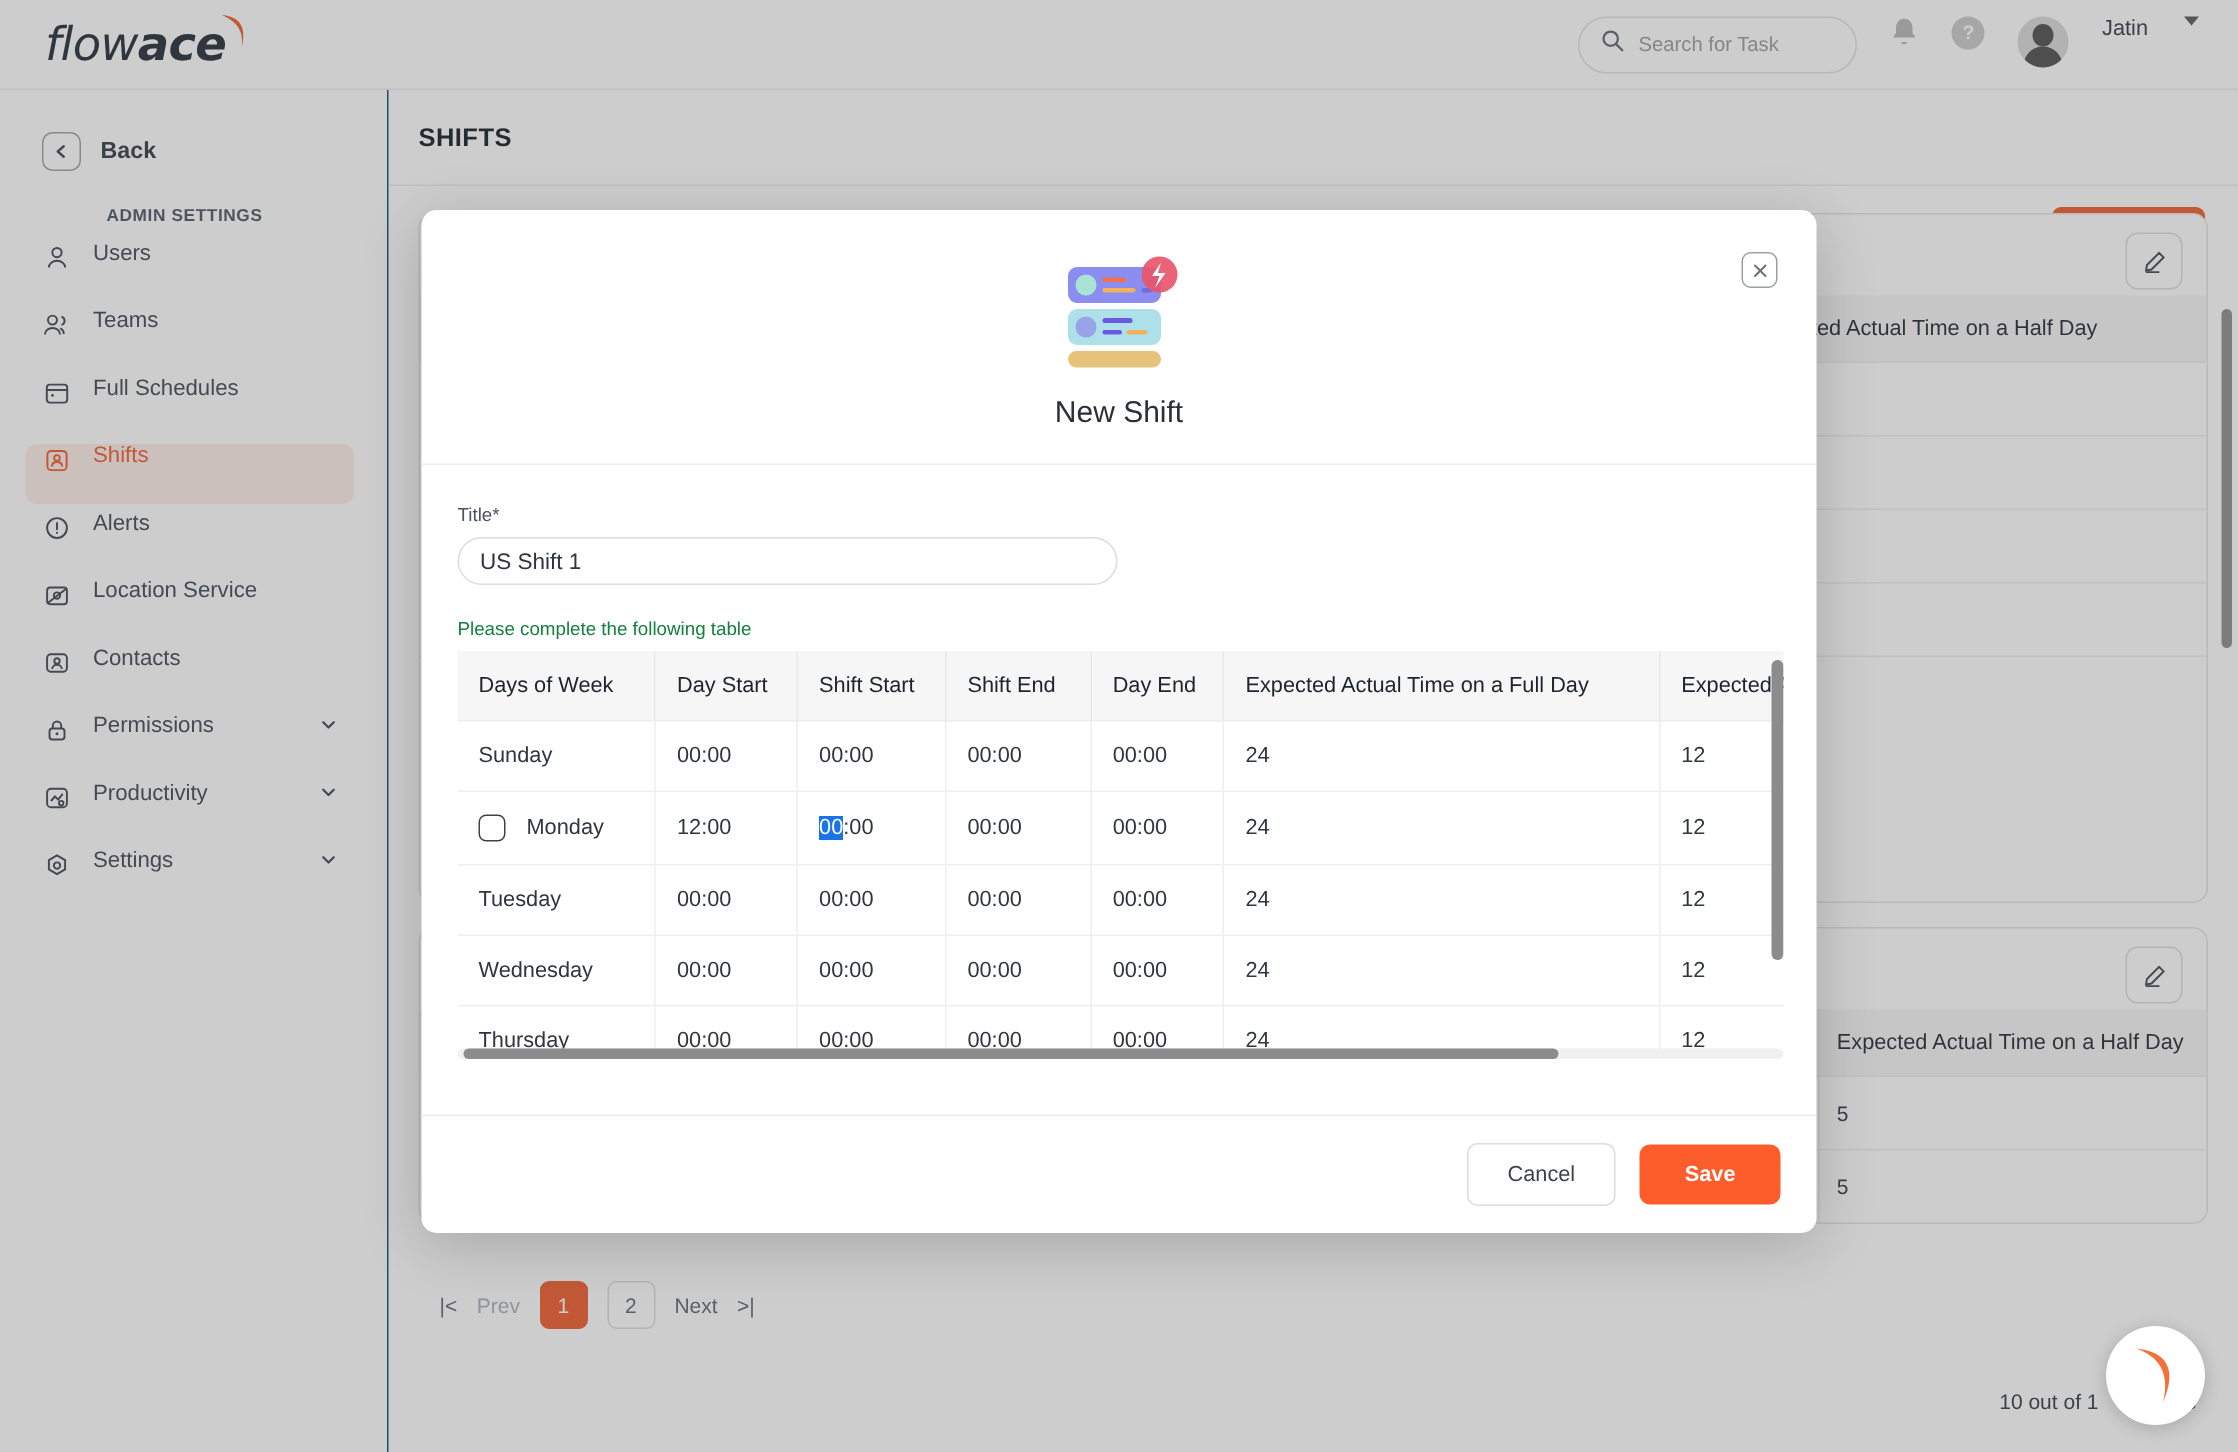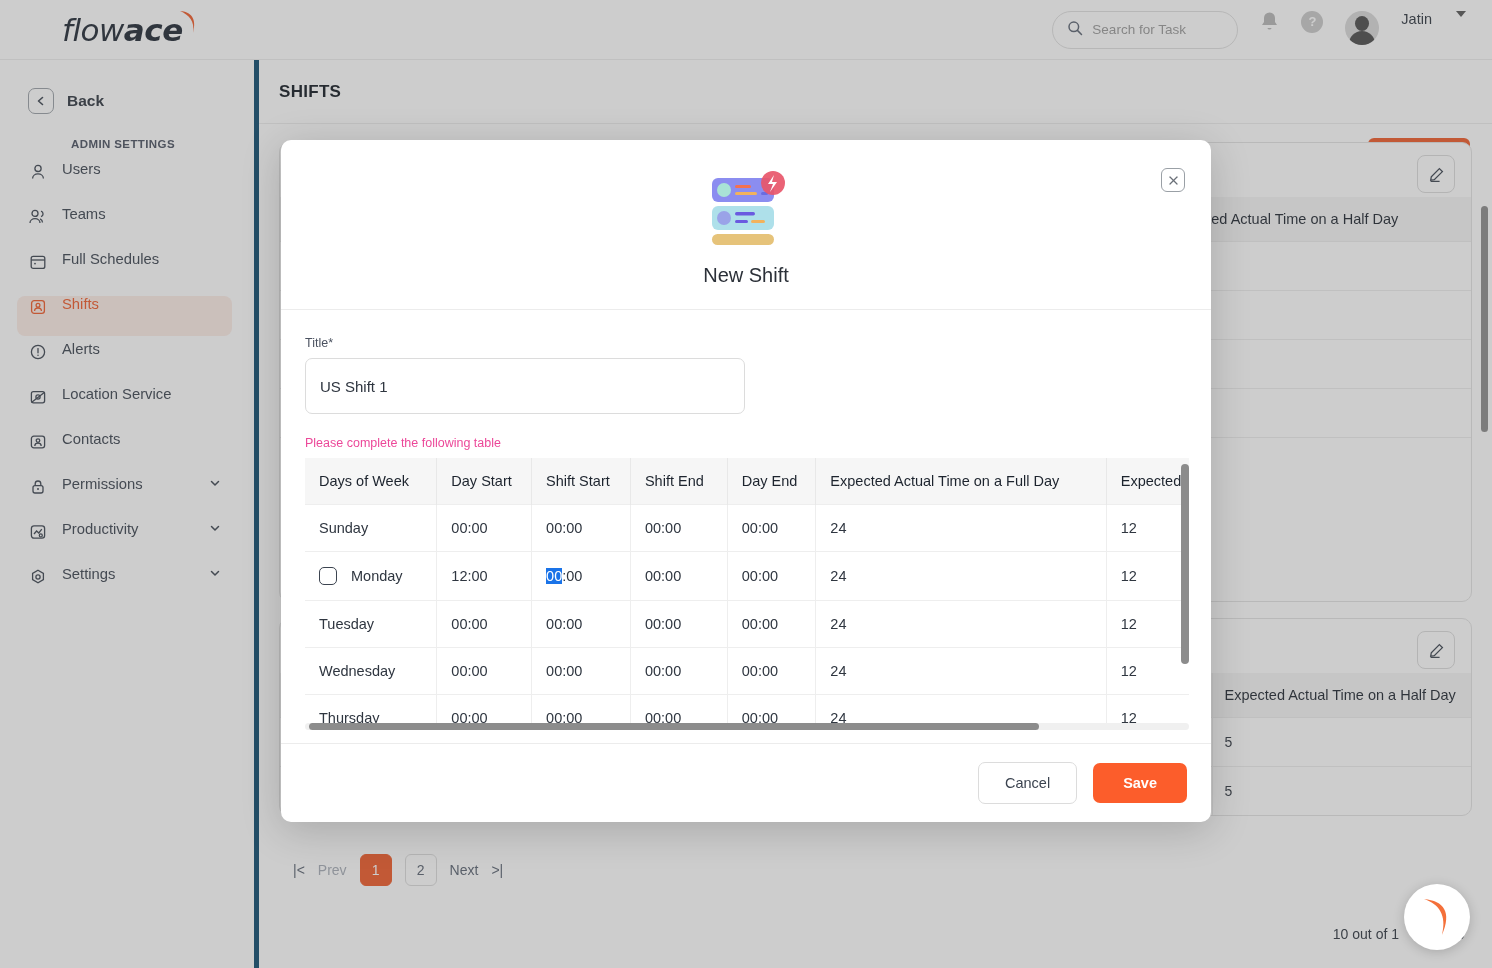--- a/index.html
+++ b/index.html
@@ -8,21 +8,21 @@
     font-family: "Liberation Sans", sans-serif;
     overflow: hidden;
     background: #ffffff;
   }
   #app { position: relative; width: 1492px; height: 968px; }
 
   
   .topbar {
     position: absolute; top: 0; left: 0; width: 1492px; height: 60px;
     background: #ffffff; display: flex; align-items: center;
-    border-bottom: 1px solid #ececec; z-index: 2; padding-left: 32px;
+    border-bottom: 1px solid #ececec; z-index: 2;
   }
   .logo-wrap { width: 260px; display: flex; align-items: center; padding-left: 30px; }
   .logo { font-size: 31px; letter-spacing: -0.5px; color: #1f2733; font-style: italic; font-family: "DejaVu Sans", sans-serif; }
   .logo .lo { font-weight: 400; }
   .logo .ace { font-weight: 800; }
   .logo-swoosh { margin-left: -6px; margin-top: -12px; }
 
   .topbar-right { margin-left: auto; display: flex; align-items: flex-start; gap: 22px; padding-right: 26px; }
   .search-box {
     width: 186px; height: 38px; border: 1px solid #e0e0e0; border-radius: 19px;
@@ -43,21 +43,21 @@
     overflow: hidden; position: relative;
   }
   .avatar .head { position: absolute; width: 14px; height: 15px; border-radius: 50%; background: #4a4a4a; left: 10px; top: 5px; }
   .avatar .body { position: absolute; width: 26px; height: 16px; border-radius: 13px 13px 0 0; background: #4a4a4a; left: 4px; top: 20px; }
   .username { font-size: 14.5px; color: #2f3640; }
   .caret { border-left: 5px solid transparent; border-right: 5px solid transparent; border-top: 6px solid #555; margin-left: 2px; }
 
   
   .sidebar {
     position: absolute; top: 60px; left: 0; width: 259px; height: 908px;
-    background: #ffffff; border-right: 5px solid #0c4a6e; padding-top: 20px; z-index: 2;
+    background: #ffffff; border-right: 1px solid #0c4a6e; padding-top: 20px; z-index: 2;
   }
   .back-row { display: flex; align-items: center; gap: 13px; padding: 8px 0 8px 28px; cursor: pointer; }
   .back-btn {
     width: 26px; height: 26px; border: 1px solid #9aa0a6; border-radius: 7px;
     display: flex; align-items: center; justify-content: center;
   }
   .back-label { font-size: 15.5px; font-weight: bold; color: #2f3640; }
   .section-title { font-size: 11.5px; font-weight: bold; color: #4a5160; letter-spacing: 0.4px; padding: 16px 0 6px 23px; margin-left: 48px; }
   .nav-item {
     display: flex; align-items: flex-start; gap: 14px; height: 40px;
@@ -122,25 +122,25 @@
   .modal-illu { width: 96px; height: 84px; margin: 0 auto 10px auto; position: relative; }
   .modal-title { font-size: 20px; color: #2b3038; }
   .close-btn {
     position: absolute; right: 26px; top: 28px; width: 24px; height: 24px;
     border: 1px solid #9aa0a6; border-radius: 6px; display: flex; align-items: center;
     justify-content: center; cursor: pointer; background: #fff;
   }
   .modal-body { padding: 26px 24px 0 24px; flex: 1; }
   .field-label { font-size: 12.5px; color: #4b5260; margin-bottom: 8px; }
   .title-input {
-    width: 440px; height: 56px; border: 1px solid #dcdcdc; border-radius: 7px;
+    width: 440px; height: 32px; border: 1px solid #dcdcdc; border-radius: 17px;
     padding: 0 14px; font-size: 15px; color: #2f3640; outline: none;
     font-family: "Liberation Sans", sans-serif;
   }
-  .hint { font-size: 12.5px; color: #ec4899; margin: 22px 0 8px 0; }
+  .hint { font-size: 12.5px; color: #15803d; margin: 22px 0 8px 0; }
 
   .tbl-wrap { position: relative; width: 884px; height: 272px; overflow: hidden; }
   .tbl-scroll { width: 884px; height: 272px; overflow: hidden; }
   table.m-table { border-collapse: collapse; font-size: 14.5px; color: #2f3640; table-layout: fixed; width: 1100px; }
   table.m-table th {
     background: #f6f6f6; font-weight: normal; text-align: left; color: #1d242e;
     padding: 15px 14px; border-right: 1px solid #e8e8e8; white-space: nowrap; font-size: 14.5px;
   }
   table.m-table td {
     padding: 15px 14px; border-top: 1px solid #eeeeee; border-right: 1px solid #eeeeee; white-space: nowrap;

